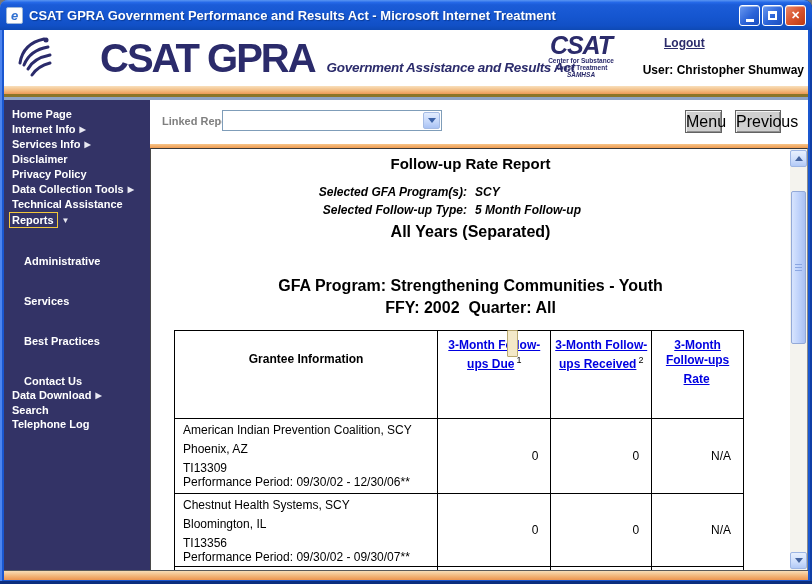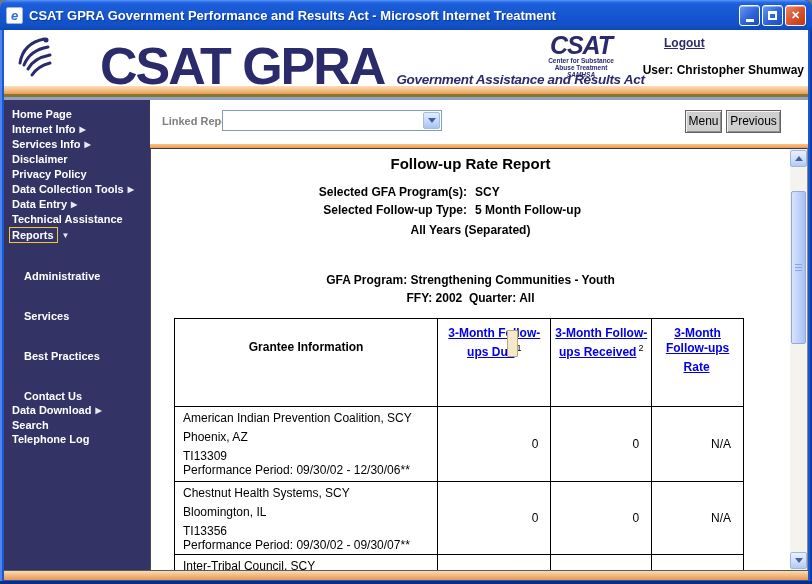--- a/index.html
+++ b/index.html
@@ -31,21 +31,21 @@
   .glyph-max { width:9px; height:9px; border:2px solid #fff; border-top-width:3px; }
 
   
   .frame { position:absolute; top:30px; left:4px; right:4px; bottom:4px; background:#fff;
     display:flex; flex-direction:column; }
 
   
   .header { flex:0 0 56px; position:relative; background:#fff; }
   .hhs-logo { position:absolute; left:6px; top:2px; }
   .brand-wrap { position:absolute; left:96px; top:6px; display:flex; align-items:baseline; color:#2b2b6b; }
-  .brand-main { font-size:52px; font-weight:bold; letter-spacing:-2px; }
+  .brand-main { font-size:40px; font-weight:bold; letter-spacing:-2px; }
   .brand-sub { font-size:13.5px; font-weight:bold; font-style:italic; margin-left:12px; letter-spacing:-0.3px; }
   .csat-logo { position:absolute; left:533px; top:3px; width:88px; text-align:center; color:#2b2b6b; }
   .csat-logo .big { font-size:25px; font-weight:bold; font-style:italic; letter-spacing:-1px; line-height:24px; }
   .csat-logo .small { font-size:6.5px; font-weight:bold; line-height:7px; }
   .csat-logo .samhsa { font-size:6.5px; font-weight:bold; font-style:italic; line-height:8px; }
   .logout-link { position:absolute; left:660px; top:6px; color:#2b2b6b; font-weight:bold; font-size:12px;
     text-decoration:underline; cursor:pointer; }
   .user-line { position:absolute; right:4px; top:33px; color:#000; font-weight:bold; font-size:12px; }
 
   
@@ -71,38 +71,38 @@
   .lr-select { position:absolute; left:72px; top:10px; width:220px; height:21px; background:#fff;
     border:1px solid #7f9db9; display:flex; align-items:center; justify-content:flex-end; cursor:pointer; }
   .lr-select .val { flex:1; font-size:11px; padding-left:3px; color:#000; }
   .dd-btn { width:17px; height:17px; margin-right:1px; border-radius:2px; border:1px solid #a5bbe4;
     background:linear-gradient(180deg,#e2ecfe 0%, #c3d6fa 60%, #a9c2f4 100%);
     display:flex; align-items:center; justify-content:center; }
   .dd-chevron { width:0; height:0; border-left:4px solid transparent; border-right:4px solid transparent;
     border-top:5px solid #3c62a8; }
   .xp-btn { position:absolute; top:10px; height:23px; background:#cfcfcf; border:1px solid #636363;
     box-shadow: inset 1px 1px 0 #f3f3f3, inset -1px -1px 0 #909090;
-    font-size:12px; color:#000; text-align:center; line-height:21px; cursor:pointer;
+    font-size:16px; color:#000; text-align:center; line-height:21px; cursor:pointer;
     font-family:"Liberation Sans",sans-serif; }
   .btn-menu { right:86px; width:37px; }
-  .btn-prev { right:27px; width:55px; }
+  .btn-prev { right:27px; width:46px; }
 
   .orange-rule { flex:0 0 4px; background:linear-gradient(180deg,#f6c489 0%, #ef9c52 100%); }
 
   
   .report-frame { flex:1; position:relative; background:#fff;
     border-left:1px solid #4a4a4a; border-right:1px solid #8a8a8a; border-top:1px solid #3a3a3a; min-height:0; }
   .report-content { position:absolute; left:0; top:0; right:17px; bottom:0; overflow:hidden; }
 
   .rpt-title { text-align:center; font-size:15px; font-weight:bold; margin-top:6px; }
-  .sel-row { display:flex; font-size:12px; font-weight:bold; line-height:18px; }
+  .sel-row { display:flex; font-size:12px; font-weight:bold; line-height:18px;font-style:italic; }
   .sel-row .sl { flex:0 0 316px; text-align:right; }
   .sel-row .sv { margin-left:8px; }
   .sel-block { margin-top:11px; }
-  .center-line { text-align:center; font-size:12px; font-weight:bold; }
+  .center-line { text-align:center; font-size:16px; font-weight:bold; }
   .years-line { margin-top:4px; }
   .gfa-line { margin-top:36px; }
   .ffy-line { margin-top:4px; white-space:pre; }
 
   
   table.rpt { border-collapse:collapse; margin:13px 0 0 23px; table-layout:fixed; width:570px;
     font-size:12px; color:#000; }
   table.rpt td, table.rpt th { border:1px solid #000; padding:0; }
   th.c1 { width:235px; } th.c2 { width:101px; } th.c3 { width:90px; } th.c4 { width:82px; }
   tr.hdr th { height:88px; vertical-align:top; font-weight:bold; }
@@ -194,21 +194,20 @@
 
     <div class="body">
 
       <div class="sidebar">
         <div class="nav-item"><span class="lbl">Home Page</span><span class="nav-arrow"></span></div>
         <div class="nav-item"><span class="lbl">Internet Info</span><span class="nav-arrow">▶</span></div>
         <div class="nav-item"><span class="lbl">Services Info</span><span class="nav-arrow">▶</span></div>
         <div class="nav-item"><span class="lbl">Disclaimer</span><span class="nav-arrow"></span></div>
         <div class="nav-item"><span class="lbl">Privacy Policy</span><span class="nav-arrow"></span></div>
         <div class="nav-item"><span class="lbl">Data Collection Tools</span><span class="nav-arrow">▶</span></div>
-        <div class="nav-item"><span class="lbl">Data Entry</span><span class="nav-arrow">▶</span></div>
         <div class="nav-item"><span class="lbl">Technical Assistance</span><span class="nav-arrow"></span></div>
         <div class="nav-item boxed"><span class="lbl">Reports</span><span class="nav-arrow">▼</span></div>
         <div class="nav-item indent"><span class="lbl">Administrative</span></div>
         <div class="nav-item indent"><span class="lbl">Services</span></div>
         <div class="nav-item indent"><span class="lbl">Best Practices</span></div>
         <div class="nav-item indent"><span class="lbl">Contact Us</span></div>
         <div class="nav-item"><span class="lbl">Data Download</span><span class="nav-arrow">▶</span></div>
         <div class="nav-item"><span class="lbl">Search</span></div>
         <div class="nav-item"><span class="lbl">Telephone Log</span></div>
       </div>

